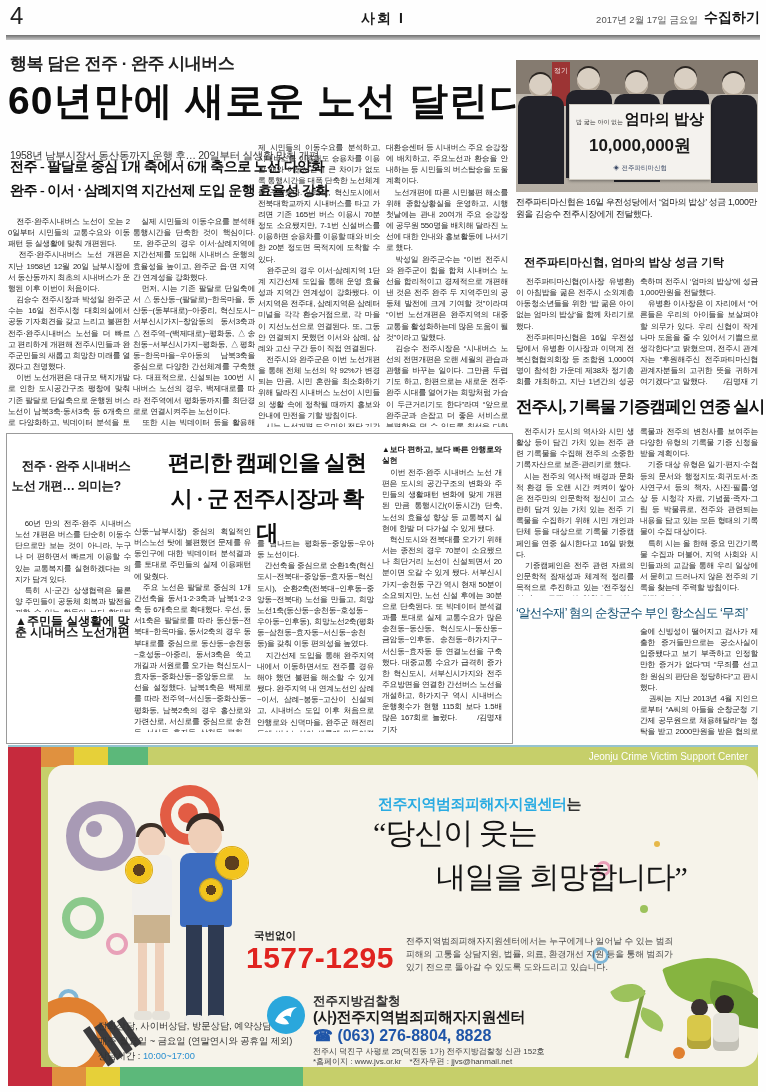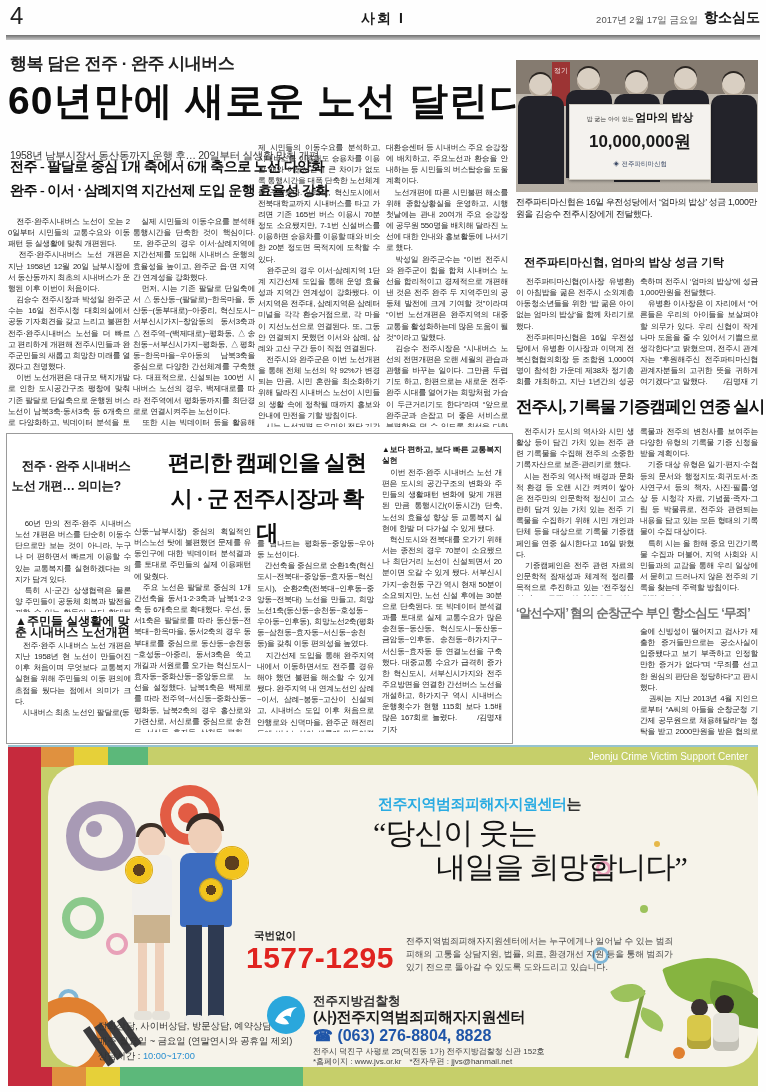--- a/index.html
+++ b/index.html
@@ -31,28 +31,28 @@
   .person{position:absolute;width:46px;height:110px;}
   .person .head{position:absolute;left:11px;top:0;width:23px;height:24px;border-radius:50%;background:#d9cfc2;box-shadow:inset 0 -3px 0 #b5a898;}
   .person .hair{position:absolute;left:11px;top:-2px;width:23px;height:12px;border-radius:12px 12px 0 0;background:#2b2622;}
   .person .torso{position:absolute;left:0;top:22px;width:46px;height:88px;background:#23232a;border-radius:10px 10px 0 0;}
   .placard{position:absolute;left:53px;top:44px;width:140px;height:74px;background:#f4f2ee;border:1px solid #cfcbc2;
            box-shadow:0 1px 3px rgba(0,0,0,.4);text-align:center;z-index:5;}
   .caption{left:516px;top:196px;width:242px;font-size:8.8px;line-height:12px;color:#222;letter-spacing:-0.3px;}
   .h-photo{left:516px;top:224px;font-size:20px;font-weight:bold;letter-spacing:-0.5px;color:#0d0d0d;}
   .sub-photo{left:524px;top:255px;font-size:11.5px;font-weight:bold;color:#1a1a1a;}
   .h-mid{left:516px;top:396px;font-size:16.5px;font-weight:bold;letter-spacing:-1px;color:#0d0d0d;}
-  .h-small{left:516px;top:605px;font-size:12.5px;font-weight:bold;letter-spacing:-0.8px;color:#737373;}
+  .h-small{left:516px;top:605px;font-size:12.5px;font-weight:normal;letter-spacing:-0.8px;color:#0c4a6e;}
   
   .ad{left:8px;top:745px;width:750px;height:341px;background:#c6cf6a;}
   .ad-topline{position:absolute;left:0;top:0;width:750px;height:2px;background:#96c3cf;}
   .sq{position:absolute;top:2px;height:20px;}
   .ad-band-label{position:absolute;top:2px;right:10px;height:20px;line-height:20px;font-size:10px;color:#fff;}
   .red-strip{position:absolute;left:0;top:2px;width:33px;height:320px;background:#c62a3d;}
-  .panel{position:absolute;left:40px;top:20px;width:710px;height:302px;background:#f6f3ea;border-radius:32px;overflow:hidden;}
+  .panel{position:absolute;left:40px;top:20px;width:710px;height:302px;background:#f6f3ea;border-radius:16px;overflow:hidden;}
   .bot-band{position:absolute;left:0;top:322px;width:750px;height:19px;background:#c6cf6a;}
   .bsq{position:absolute;top:0;height:19px;}
   .ring{position:absolute;border-radius:50%;border-style:solid;}
   .dot{position:absolute;border-radius:50%;}
   .ad-org{left:330px;top:30px;font-size:15px;font-weight:bold;letter-spacing:-0.5px;}
   .ad-org .b{color:#29abe2;} .ad-org .k{color:#333;}
   .quote{font-family:"Liberation Serif",serif;font-size:30px;color:#141414;letter-spacing:-1px;}
   .ad-phone-label{left:206px;top:164px;font-size:10.5px;font-weight:bold;color:#222;text-align:right;}
   .ad-phone{left:198px;top:176px;font-size:30px;font-weight:bold;color:#e0231f;letter-spacing:0.5px;}
   .ad-desc{left:358px;top:170px;width:268px;font-size:8.8px;line-height:13px;color:#4a4a4a;}
@@ -65,21 +65,21 @@
   .flower{position:absolute;border-radius:50%;background:radial-gradient(circle,#5d3f1e 0 32%,#f2c41d 33% 100%);box-shadow:0 0 0 1px #d9a914;}
 </style>
 </head>
 <body>
 
 <div id="page">
 
   <div class="abs pagenum">4</div>
   <div class="abs section">사회 I</div>
   <div class="abs issuedate">2017년 2월 17일 금요일</div>
-  <div class="abs masthead">항소심도</div>
+  <div class="abs masthead">수집하기</div>
   <div class="abs head-rule"></div>
 
   <div class="abs kicker">행복 담은 전주 · 완주 시내버스</div>
   <div class="abs headline1">60년만에 새로운 노선 달린다</div>
   <div class="abs subhead1">1958년 남부시장서 동산동까지 운행 후… 20일부터 실생활 맞춰 개편</div>
   <div class="abs deck serif" style="top:158px;">전주 - 팔달로 중심 1개 축에서 6개 축으로 노선 다양화</div>
   <div class="abs deck serif" style="top:182px;">완주 - 이서 · 삼례지역 지간선제 도입 운행 효율성 강화</div>
   <div class="col" style="left:8px;top:216px;width:122px;height:210px;">　전주·완주시내버스 노선이 오는 20일부터 시민들의 교통수요와 이동패턴 등 실생활에 맞춰 개편된다.
 　전주·완주시내버스 노선 개편은 지난 1958년 12월 20일 남부시장에서 동산동까지 최초의 시내버스가 운행된 이후 이번이 처음이다.
 　김승수 전주시장과 박성일 완주군수는 16일 전주시청 대회의실에서 공동 기자회견을 갖고 느리고 불편한 전주·완주시내버스 노선을 더 빠르고 편리하게 개편해 전주시민들과 완주군민들의 새롭고 희망찬 미래를 열겠다고 천명했다.
@@ -97,28 +97,26 @@
 　김승수 전주시장은 “시내버스 노선의 전면개편은 오랜 세월의 관습과 관행을 바꾸는 일이다. 그만큼 두렵기도 하고, 한편으로는 새로운 전주·완주 시대를 열어가는 희망처럼 가슴이 두근거리기도 한다”라며 “앞으로 완주군과 손잡고 더 좋은 서비스로 불편함을 덜 수 있도록 최선을 다하겠다”고 강조했다.　　/김명재 기자</div>
 
   <div class="abs box">
     <div class="abs box-kicker" style="left:10px;top:24px;width:118px;">전주 · 완주 시내버스</div>
     <div class="abs box-kicker" style="left:0;top:44px;width:118px;">노선 개편… 의미는?</div>
     <div class="abs box-headline serif" style="left:155px;top:12px;width:210px;">편리한 캠페인을 실현</div>
     <div class="abs box-headline serif" style="left:155px;top:48px;width:210px;">시 · 군 전주시장과 확대</div>
     <div class="col" style="left:8px;top:84px;width:116px;height:94px;">　60년 만의 전주·완주 시내버스 노선 개편은 버스를 단순히 이동수단으로만 보는 것이 아니라, 누구나 더 편하면서 빠르게 이용할 수 있는 교통복지를 실현하겠다는 의지가 담겨 있다.
 　특히 시·군간 상생협력은 물론 양 주민들이 공동체 회복과 발전을 꾀할 수 있는 활동이 보다 확대될 것으로 기대된다.</div>
     <div class="subbold" style="left:8px;top:182px;width:116px;height:22px;font-size:12px;">▲주민들 실생활에 맞춘 시내버스 노선개편</div>
-    <div class="col" style="left:8px;top:206px;width:116px;height:94px;">　전주·완주 시내버스 노선 개편은 지난 1958년 현 노선이 만들어진 이후 처음이며 무엇보다 교통복지 실현을 위해 주민들의 이동 편의에 초점을 뒀다는 점에서 의미가 크다.
-　시내버스 최초 노선인 팔달로(동</div>
     <div class="col" style="left:127px;top:92px;width:117px;height:206px;">산동~남부시장) 중심의 획일적인 버스노선 탓에 불편했던 문제를 유동인구에 대한 빅데이터 분석결과를 토대로 주민들의 실제 이용패턴에 맞췄다.
 　주요 노선은 팔달로 중심의 1개 간선축을 동서1·2·3축과 남북1·2·3축 등 6개축으로 확대했다. 우선, 동서1축은 팔달로를 따라 동산동~전북대~한옥마을, 동서2축의 경우 동부대로를 중심으로 동산동~송천동~호성동~아중리, 동서3축은 쑥고개길과 서원로를 오가는 혁신도시~효자동~중화산동~중앙동으로 노선을 설정했다. 남북1축은 백제로를 따라 전주역~서신동~중화산동~평화동, 남북2축의 경우 홍산로와 가련산로, 서신로를 중심으로 송천동~서신동~효자동~삼천동~평화동, 남북3축은 장승배기로와 아중로</div>
     <div class="col" style="left:250px;top:104px;width:117px;height:194px;">를 넘나드는 평화동~중앙동~우아동 노선이다.
 　간선축을 중심으로 순환1축(혁신도시~전북대~중앙동~효자동~혁신도시), 순환2축(전북대~인후동~중앙동~전북대) 노선을 만들고, 희망노선1축(동산동~송천동~호성동~우아동~인후동), 희망노선2축(평화동~삼천동~효자동~서신동~송천동)을 갖춰 이동 편의성을 높였다.
 　지간선제 도입을 통해 완주지역 내에서 이동하면서도 전주를 경유해야 했던 불편을 해소할 수 있게 됐다. 완주지역 내 연계노선인 삼례~이서, 삼례~봉동~고산이 신설되고, 시내버스 도입 이후 처음으로 안행로와 신덕마을, 완주군 해전리 등에 버스노선이 새롭게 만들어졌다.</div>
-    <div class="subbold" style="left:375px;top:10px;width:120px;height:22px;font-size:7.8px;">▲보다 편하고, 보다 빠른 교통복지 실현</div>
+    <div class="subbold" style="left:375px;top:10px;width:120px;height:22px;font-size:7.8px;">▲보다 편하고, 보다 빠른 안행로와 실현</div>
     <div class="col" style="left:375px;top:33px;width:120px;height:266px;">　이번 전주·완주 시내버스 노선 개편은 도시의 공간구조의 변화와 주민들의 생활패턴 변화에 맞게 개편된 만큼 통행시간(이동시간) 단축, 노선의 효율성 향상 등 교통복지 실현에 한발 더 다가설 수 있게 됐다.
 　혁신도시와 전북대를 오가기 위해서는 종전의 경우 70분이 소요됐으나 최단거리 노선이 신설되면서 20분이면 오갈 수 있게 됐다. 서부신시가지~송천동 구간 역시 현재 50분이 소요되지만, 노선 신설 후에는 30분으로 단축된다. 또 빅데이터 분석결과를 토대로 실제 교통수요가 많은 송천동~동산동, 혁신도시~동산동~금암동~인후동, 송천동~하가지구~서신동~효자동 등 연결노선을 구축했다. 대중교통 수요가 급격히 증가한 혁신도시, 서부신시가지와 전주 주요방면을 연결한 간선버스 노선을 개설하고, 하가지구 역시 시내버스 운행횟수가 현행 115회 보다 1.5배 많은 167회로 늘렸다.　　/김명재 기자</div>
   </div>
 
   <div class="abs photo">
     <div class="abs" style="left:0;top:0;width:242px;height:34px;background:#857b70;"></div>
     <div class="abs" style="left:36px;top:2px;width:18px;height:44px;background:#9c3434;color:#f3e3e0;font-size:7px;text-align:center;line-height:9px;padding-top:4px;box-sizing:border-box;">정기</div>
     <div class="person" style="left:2px;top:14px;">
         <div class="hair"></div>
         <div class="head"></div>
@@ -140,21 +138,21 @@
         <div class="torso"></div>
       </div>
     <div class="person" style="left:195px;top:13px;">
         <div class="hair"></div>
         <div class="head"></div>
         <div class="torso"></div>
       </div>
     <div class="placard">
       <div style="margin-top:5px;font-size:6px;color:#333;">
         <span>밥 굶는 아이 없는</span>
-        <b style="font-size:11px;color:#111;">엄마의 밥상</b>
+        <b style="font-size:15px;color:#111;">엄마의 밥상</b>
       </div>
       <div style="font-size:17px;font-weight:bold;color:#1a1a1a;margin-top:5px;">10,000,000원</div>
       <div style="font-size:6.5px;color:#3c4a66;margin-top:7px;">◈ 전주파티마신협</div>
     </div>
   </div>
   <div class="abs caption">전주파티마신협은 16일 우전성당에서 ‘엄마의 밥상’ 성금 1,000만원을 김승수 전주시장에게 전달했다.</div>
   <div class="abs sub-photo">전주파티마신협, 엄마의 밥상 성금 기탁</div>
   <div class="col" style="left:516px;top:276px;width:118px;height:114px;">　전주파티마신협(이사장 유병환)이 아침밥을 굶은 전주시 소외계층 아동청소년들을 위한 ‘밥 굶은 아이 없는 엄마의 밥상’을 함께 차리기로 했다.
 　전주파티마신협은 16일 우전성당에서 유병환 이사장과 이덕계 전북신협협의회장 등 조합원 1,000여명이 참석한 가운데 제38차 정기총회를 개최하고, 지난 1년간의 성공적인 경영을 자</div>
   <div class="col" style="left:640px;top:276px;width:118px;height:114px;">축하며 전주시 ‘엄마의 밥상’에 성금 1,000만원을 전달했다.
@@ -222,21 +220,21 @@
 
       <div class="ring" style="left:548px;top:96px;width:9px;height:9px;border-width:3px;border-color:#e8a0b8;"></div>
       <div class="dot" style="left:592px;top:140px;width:8px;height:8px;background:#9cc25c;"></div>
       <div class="ring" style="left:544px;top:182px;width:11px;height:11px;border-width:3px;border-color:#7fb7d8;"></div>
       <div class="dot" style="left:606px;top:76px;width:6px;height:6px;background:#e6b84a;"></div>
 
       <div class="abs ad-org">
         <span class="b">전주지역범죄피해자지원센터</span><span class="k">는</span>
       </div>
       <div class="abs quote" style="left:325px;top:48px;">“당신이 웃는</div>
-      <div class="abs quote" style="left:388px;top:82px;">내일을 희망합니다”</div>
+      <div class="abs quote" style="left:388px;top:92px;">내일을 희망합니다”</div>
 
       <div class="abs ad-phone-label">국번없이</div>
       <div class="abs ad-phone">1577-1295</div>
       <div class="abs ad-desc">전주지역범죄피해자지원센터에서는 누구에게나 일어날 수 있는 범죄피해의 고통을 상담지원, 법률, 의료, 환경개선 지원 등을 통해 범죄가 있기 전으로 돌아갈 수 있도록 도와드리고 있습니다.</div>
 
       <div class="abs contact">
         <div>전화상담, 사이버상담, 방문상담, 예약상담 등</div>
         <div>매주 월요일 ~ 금요일 (연말연시와 공휴일 제외)</div>
         <div><span>상담시간 : </span><span class="time">10:00~17:00</span></div>
       </div>

